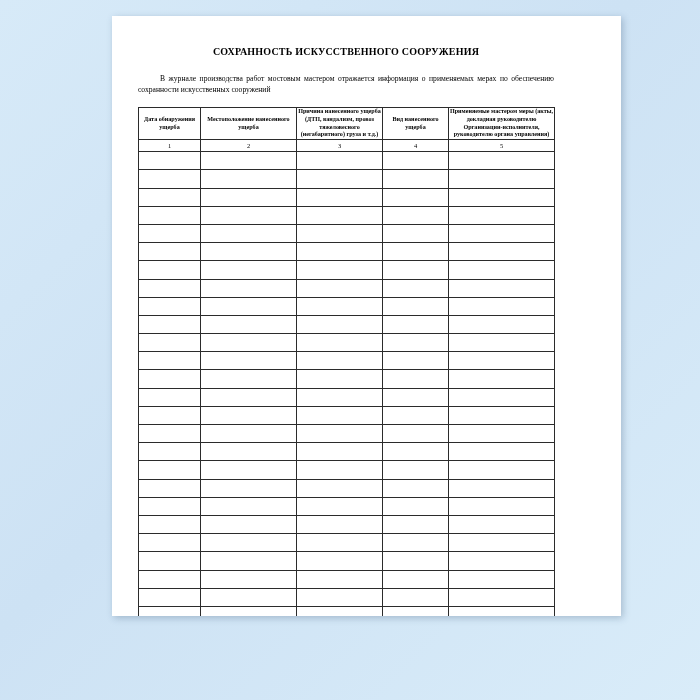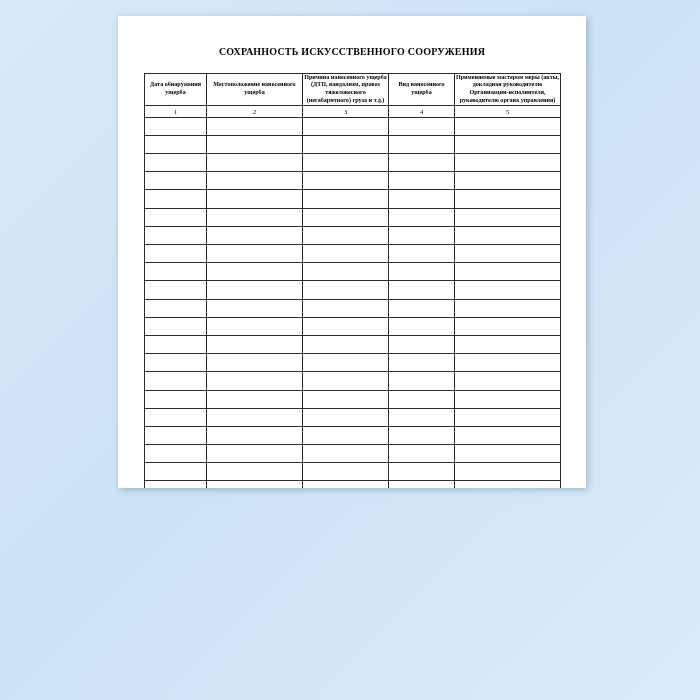--- a/index.html
+++ b/index.html
@@ -15,27 +15,28 @@
   }
   #stage {
     position: relative;
     width: 700px;
     height: 700px;
     background: linear-gradient(135deg, #d7eaf8 0%, #cde2f4 45%, #d9ecf9 100%);
   }
   
   #page {
     position: absolute;
-    left: 118px;
+    left: 112px;
     top: 16px;
     width: 468px;
-    height: 472px;
+    height: 600px;
     background: #ffffff;
     box-shadow: 2px 2px 7px rgba(40, 70, 100, 0.28);
     overflow: hidden;
+    padding-left: 41px;
   }
   #page-inner {
     position: absolute;
     left: 26px;
     top: 24px;
     width: 416px;
   }
   .doc-title {
     text-align: center;
     font-size: 10px;
@@ -92,20 +93,21 @@
 </style>
 </head>
 <body>
 
 <div id="stage">
   <div id="page">
     <div id="page-inner">
 
       <div class="doc-title">СОХРАННОСТЬ ИСКУССТВЕННОГО СООРУЖЕНИЯ</div>
 
+      <p class="intro"><span class="indent"></span><span>В журнале производства работ мостовым мастером отражается информация о применяемых мерах по обеспечению сохранности искусственных сооружений</span></p>
 
       <table class="journal">
         <colgroup>
           <col class="c1">
             <col class="c2">
             <col class="c3">
             <col class="c4">
             <col class="c5">
         </colgroup>
         <thead>

